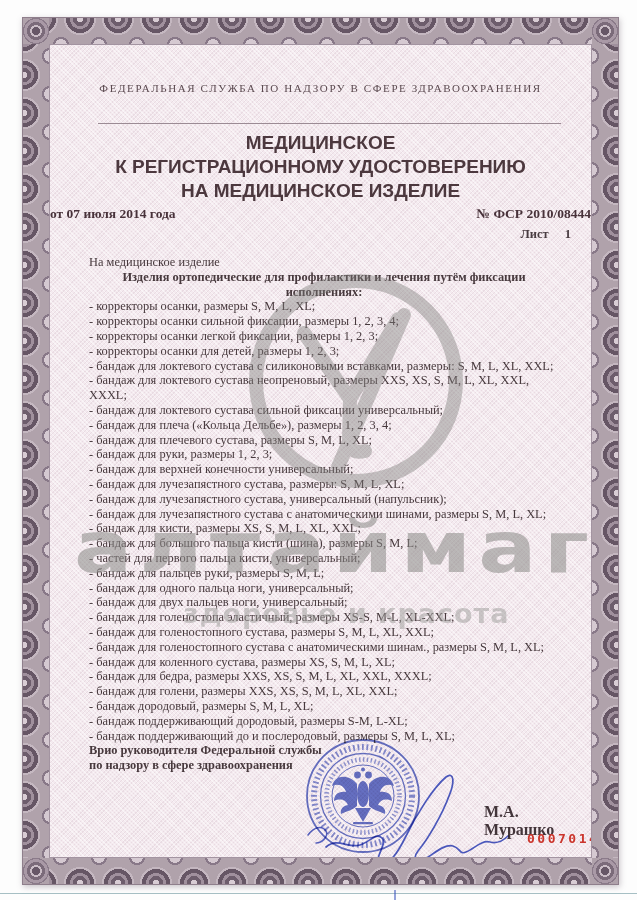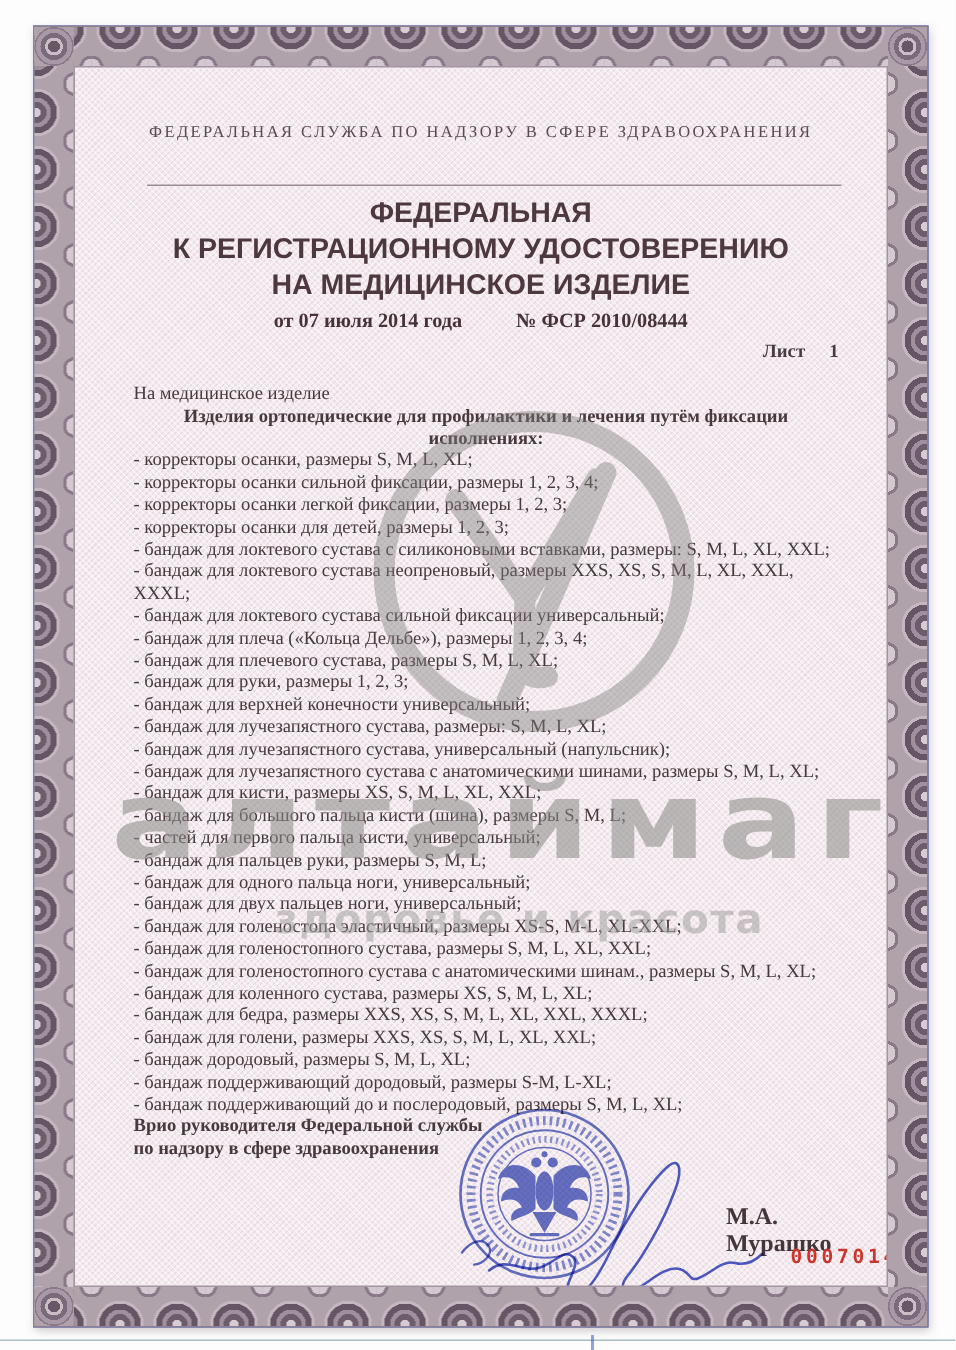--- a/index.html
+++ b/index.html
@@ -52,23 +52,23 @@
       repeating-linear-gradient(135deg, rgba(213,192,203,.35) 0 1px, rgba(0,0,0,0) 1px 3px);
   }
 
   
   .gov-header{position:absolute;top:36px;left:0;right:0;text-align:center;color:#5b4a50;
     font-size:11px;line-height:15px;letter-spacing:1.6px;z-index:2;}
   .rule{position:absolute;top:78px;left:48px;width:463px;border-top:1px solid #9b8b94;z-index:2;}
   .title-block{position:absolute;top:86px;left:0;right:0;text-align:center;
     font-family:"Liberation Sans", sans-serif;font-weight:bold;font-size:19px;line-height:24px;
     color:#4c383e;z-index:2;}
-  .issue-row{position:absolute;top:161px;left:0;right:0;display:flex;justify-content:center;gap:36px;
+  .issue-row{position:absolute;top:161px;left:0;right:0;display:flex;justify-content:space-between;gap:36px;
     font-weight:bold;font-size:13.5px;color:#48323a;z-index:2;}
-  .sheet-row{position:absolute;top:182px;right:32px;font-weight:bold;font-size:12.5px;color:#493c41;z-index:2;}
+  .sheet-row{position:absolute;top:182px;right:20px;font-weight:bold;font-size:12.5px;color:#493c41;z-index:2;}
   .sheet-row .num{margin-left:16px;}
 
   .body-block{position:absolute;top:210px;left:39px;width:470px;
     font-size:12.4px;line-height:14.8px;color:#47393d;z-index:2;}
   .lead-line{font-weight:normal;}
   .intro-line{font-weight:bold;text-align:center;}
   .item-line{font-weight:normal;}
   .signoff{font-weight:bold;width:330px;}
 
   .signer{position:absolute;left:434px;top:758px;font-weight:bold;font-size:16px;color:#43353a;z-index:7;}
@@ -114,21 +114,21 @@
   <div class="corner br"></div>
 
   <div class="page">
 
     <div class="gov-header">
       <div>ФЕДЕРАЛЬНАЯ СЛУЖБА ПО НАДЗОРУ В СФЕРЕ ЗДРАВООХРАНЕНИЯ</div>
     </div>
     <div class="rule"></div>
 
     <div class="title-block">
-      <div>ФЕДЕРАЛЬНАЯ</div>
+      <div>МЕДИЦИНСКОЕ</div>
       <div>К РЕГИСТРАЦИОННОМУ УДОСТОВЕРЕНИЮ</div>
       <div>НА МЕДИЦИНСКОЕ ИЗДЕЛИЕ</div>
     </div>
 
     <div class="issue-row">
       <span>от  07 июля 2014 года</span>
       <span>№  ФСР 2010/08444</span>
     </div>
 
     <div class="sheet-row">

